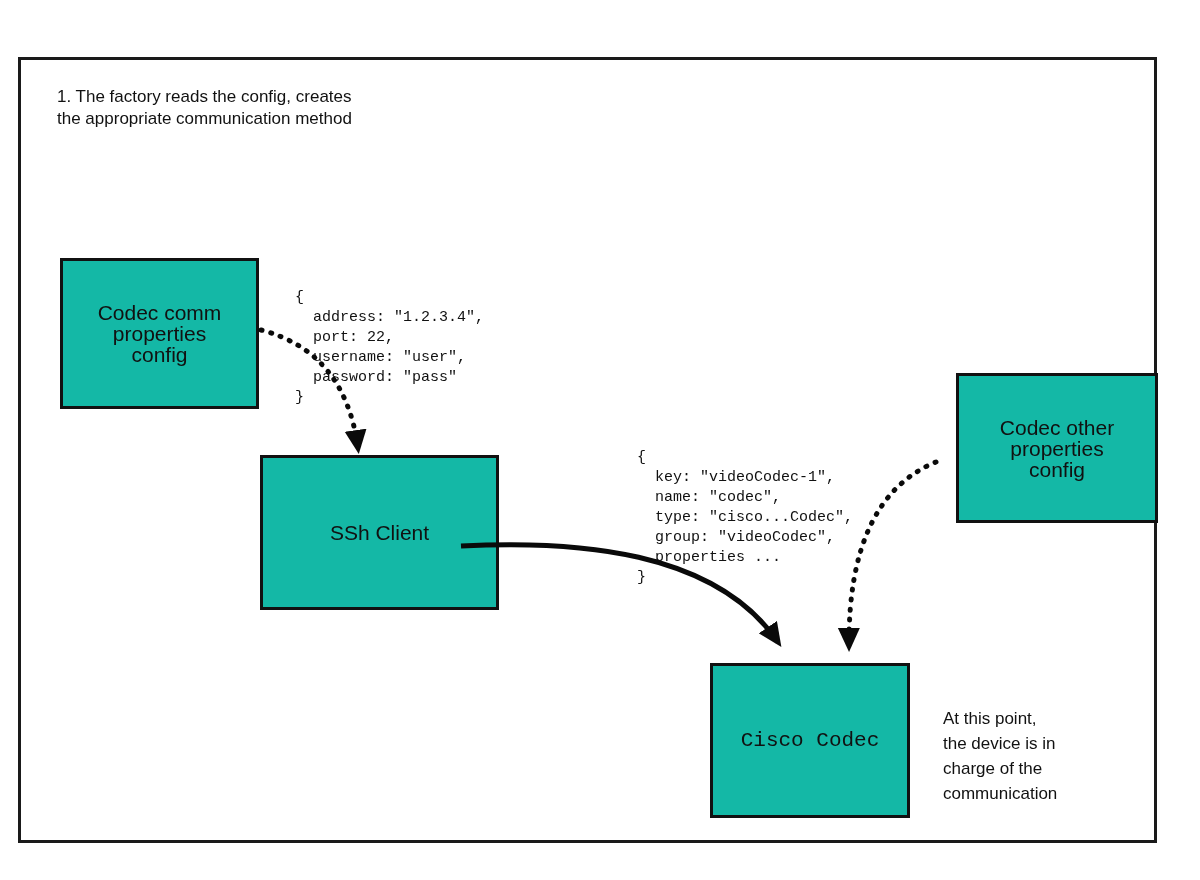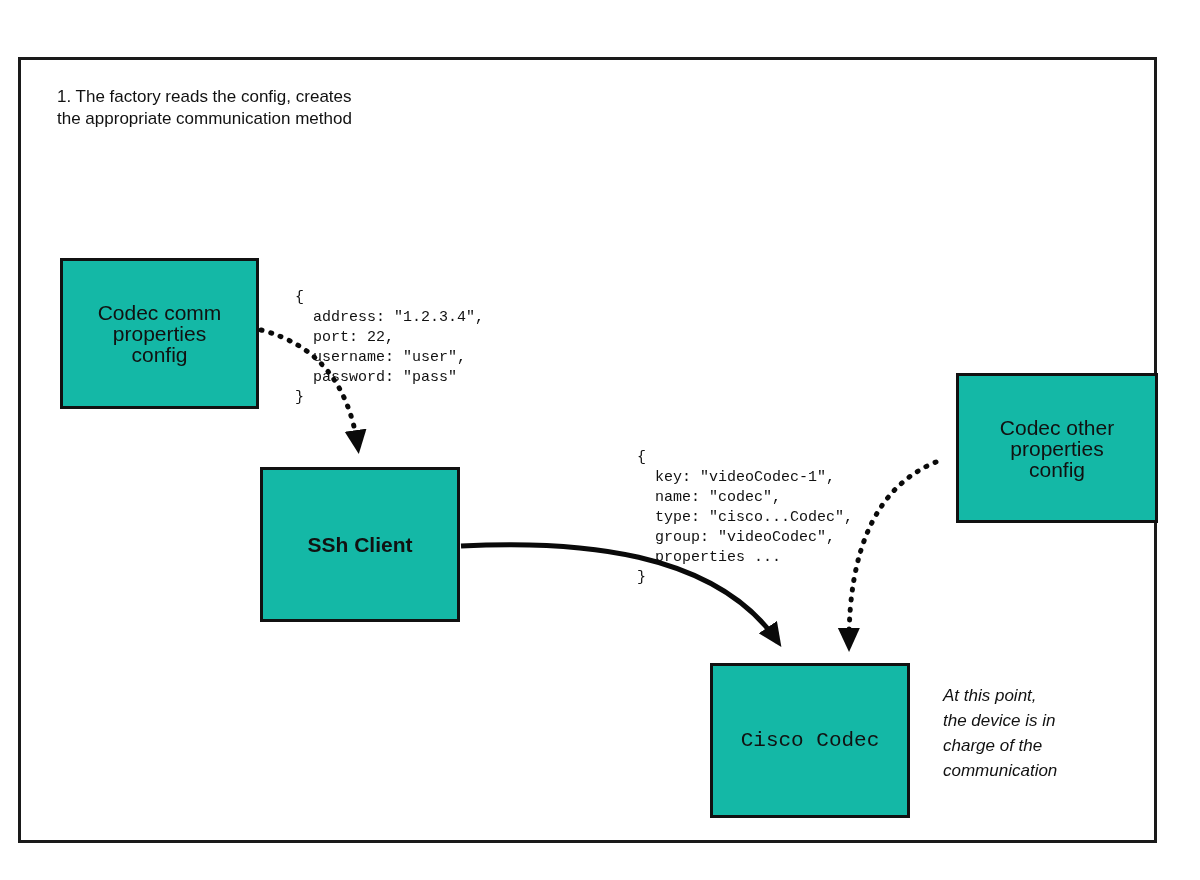--- a/index.html
+++ b/index.html
@@ -27,37 +27,37 @@
   }
   .note {
     position: absolute;
     white-space: pre-line;
     font-size: 17px;
     line-height: 22px;
     color: #111111;
   }
   #note-step1 { left: 57px;  top: 86px;  width: 470px; }
   #note-step2 { left: 640px; top: 86px;  width: 490px; }
-  #note-result { left: 943px; top: 683px; width: 200px; line-height: 25px; font-style: italic; }
+  #note-result { left: 943px; top: 706px; width: 200px; line-height: 25px; }
 
   .box {
     position: absolute;
     border: 3px solid #111111;
     background: #14b8a6;
     display: flex;
     align-items: center;
     justify-content: center;
     text-align: center;
     white-space: pre-line;
     font-size: 21px;
     line-height: 21px;
     box-sizing: border-box;
   }
   #box-codec-comm-config  { left: 60px;  top: 258px; width: 199px; height: 151px; }
-  #box-ssh-client         { left: 260px; top: 467px; width: 200px; height: 155px; font-weight: bold; }
+  #box-ssh-client         { left: 260px; top: 455px; width: 239px; height: 155px; }
   #box-codec-other-config { left: 938px; top: 373px; width: 202px; height: 150px; margin-left: 18px; }
   #box-cisco-codec        { left: 710px; top: 663px; width: 200px; height: 155px; font-family: Liberation Mono, monospace; }
 
   .code {
     position: absolute;
     font-family: "Liberation Mono", "DejaVu Sans Mono", monospace;
     font-size: 15px;
     line-height: 20px;
     white-space: pre;
     color: #111111;

